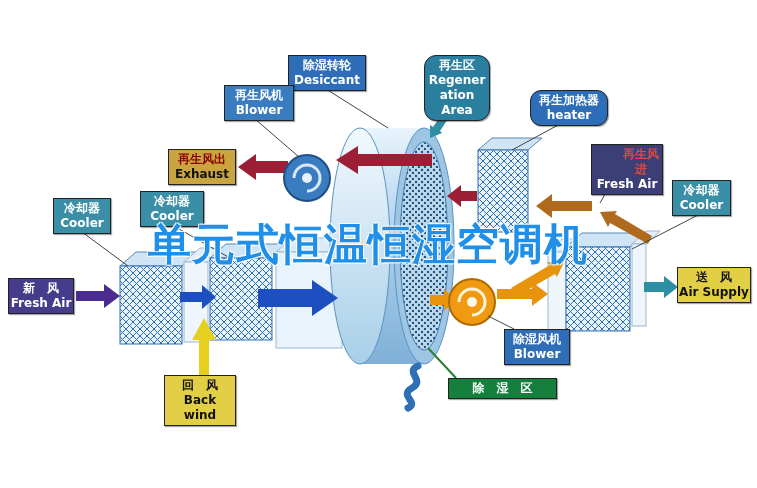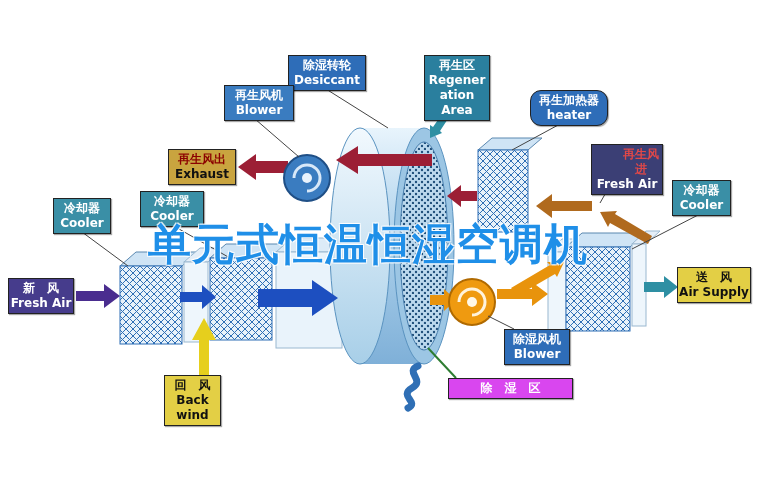--- a/index.html
+++ b/index.html
@@ -5,37 +5,37 @@
   html,body{margin:0;padding:0;background:#fff;}
   #stage{position:relative;width:757px;height:488px;background:#ffffff;overflow:hidden;
          font-family:"DejaVu Sans","Liberation Sans",sans-serif;}
   #diagram{position:absolute;left:0;top:0;}
   .lbl{position:absolute;border:1px solid #222;text-align:center;padding:2px 1px;
        box-shadow:1px 1px 1px rgba(0,0,0,.35);box-sizing:border-box;line-height:1.25;}
   .lbl .cn{font-size:12px;font-weight:bold;}
   .lbl .en{font-size:12px;font-weight:bold;}
   .lbl-desiccant{left:288px;top:55px;width:78px;background:#2e6db8;color:#fff;}
   .lbl-regen-blower{left:224px;top:85px;width:70px;background:#3a7cc0;color:#fff;}
-  .lbl-regen-area{left:424px;top:55px;width:66px;background:#2a7f9e;color:#fff;}
+  .lbl-regen-area{left:424px;top:55px;width:66px;background:#2a7f9e;color:#fff;border-radius:12px;}
   .lbl-regen-area .en{overflow-wrap:anywhere;}
   .lbl-heater{left:530px;top:90px;width:78px;background:#2e6db8;color:#fff;border-radius:11px;}
   .lbl-exhaust{left:168px;top:149px;width:68px;background:#c9a43f;}
   .lbl-exhaust .cn{color:#8b0000;}
   .lbl-exhaust .en{color:#111;}
   .lbl-cooler-l1{left:53px;top:198px;width:58px;background:#3a8fa6;color:#fff;}
   .lbl-cooler-l2{left:140px;top:191px;width:64px;background:#3a8fa6;color:#fff;}
   .lbl-fresh-air{left:8px;top:278px;width:66px;background:#463c8c;color:#fff;}
-  .lbl-back-wind{left:164px;top:375px;width:57px;background:#e3cf45;color:#111;}
+  .lbl-back-wind{left:164px;top:375px;width:72px;background:#e3cf45;color:#111;}
   .lbl-regen-fresh{left:591px;top:144px;width:72px;background:#3b3f75;}
   .lbl-regen-fresh .cn{color:#e04848;margin-left:28px;}
   .lbl-regen-fresh .en{color:#fff;}
   .lbl-cooler-r{left:672px;top:180px;width:59px;background:#3a8fa6;color:#fff;}
   .lbl-air-supply{left:677px;top:267px;width:74px;background:#e3cf45;color:#111;}
   .lbl-dehumid-blower{left:504px;top:329px;width:66px;background:#2e6db8;color:#fff;}
-  .lbl-dehumid-district{left:448px;top:378px;width:125px;background:#d946ef;color:#fff;}
+  .lbl-dehumid-district{left:448px;top:378px;width:109px;background:#15803d;color:#fff;}
   #title{position:absolute;left:148px;top:216px;width:480px;white-space:nowrap;
          font-size:43px;font-weight:bold;color:#1f8fe8;letter-spacing:1px;
          text-shadow:-1px -1px 0 #ffffffcc,1px -1px 0 #ffffffcc,-1px 1px 0 #ffffffcc,1px 1px 0 #ffffffcc;}
 </style>
 </head>
 <body>
 
 <div id="stage">
 
   <svg id="diagram" width="757" height="488" viewBox="0 0 757 488">

